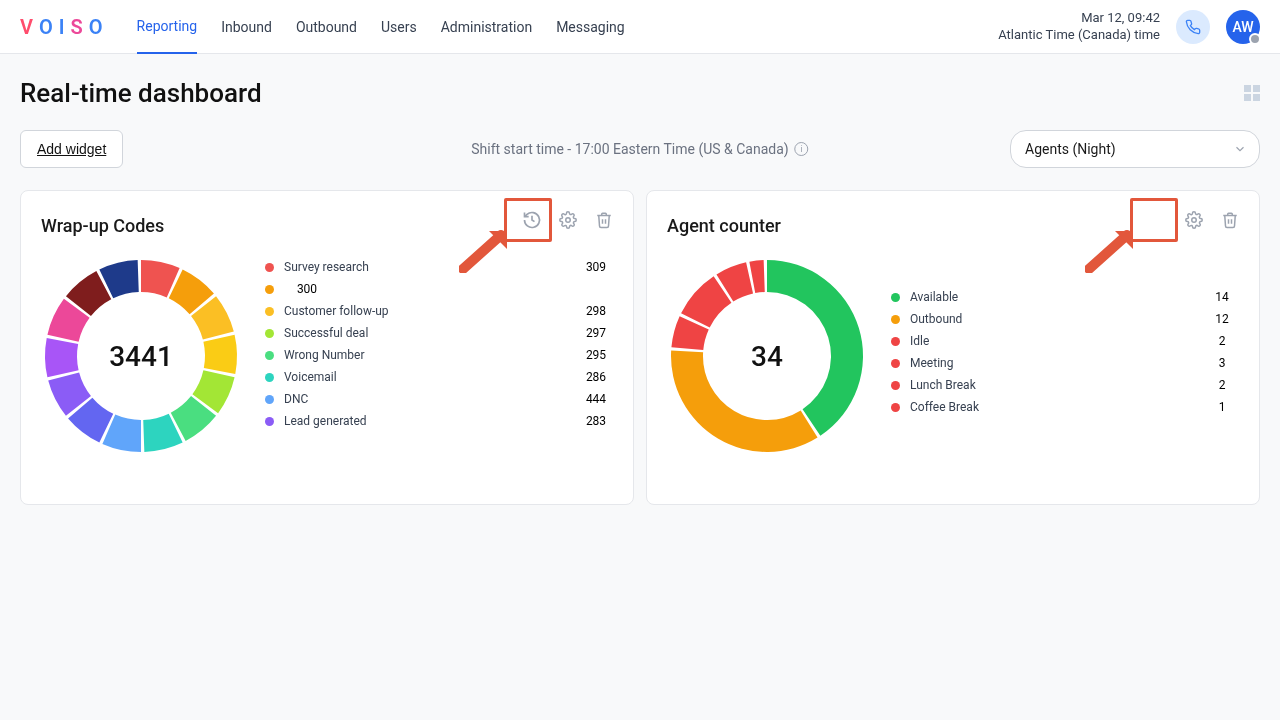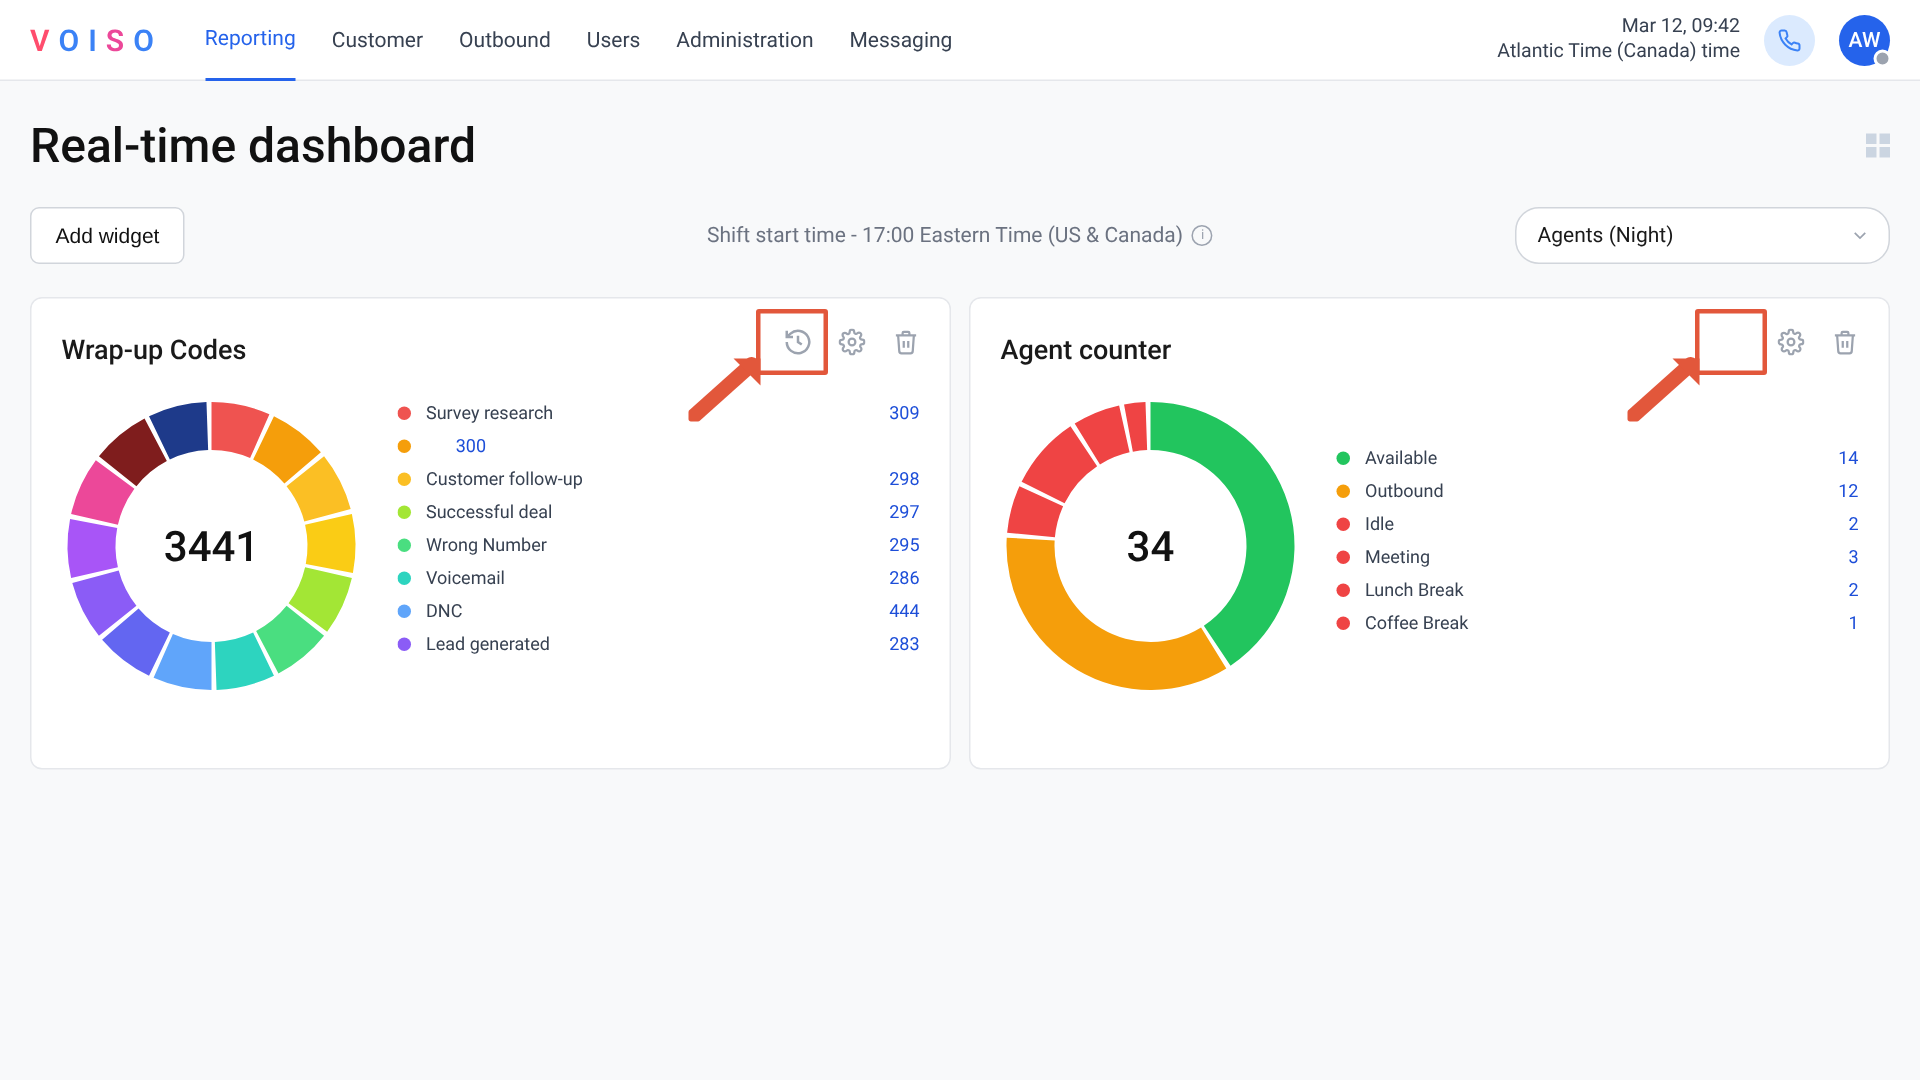--- a/index.html
+++ b/index.html
@@ -46,27 +46,27 @@
   .avatar {
     width:34px; height:34px; border-radius:50%; background:#2563eb; color:#fff;
     display:flex; align-items:center; justify-content:center; font-size:14px; font-weight:500;
     position:relative; cursor:pointer;
   }
   .avatar::after{content:""; position:absolute; width:8px;height:8px;background:#9ca3af;border:2px solid #fff;border-radius:50%; bottom:-1px;right:-1px;}
   .page {
     padding: 24px 20px;
   }
   .page-head { display:flex; align-items:center; margin-bottom:22px;}
-  .page-title { font-size:32px; font-weight:500; color:#111;}
+  .page-title { font-size:26px; font-weight:500; color:#111;}
   .grid-icon-wrap{ margin-left:auto; color:#cbd5e1; cursor:pointer;}
   .grid-icon {display:grid; grid-template-columns:7px 7px; grid-template-rows:7px 7px; gap:2px;}
   .grid-icon div{background:#cbd5e1;}
   .add-widget {
     border:1px solid #d1d5db; background:#fff; border-radius:6px;
-    padding:10px 16px; cursor:pointer; font-size:14px; color:#111;
+    padding:10px 16px; cursor:pointer; font-size:14px; color:#111;text-decoration:underline;
   }
   .shift { position:absolute; left:50%; transform:translateX(-50%); color:#6b7280; display:flex; align-items:center; gap:6px;}
   .info-dot{width:14px;height:14px;border:1px solid #9ca3af;border-radius:50%;display:inline-flex;align-items:center;justify-content:center;font-size:9px;color:#9ca3af;}
   .select {
     margin-left:auto; border:1px solid #d1d5db; background:#fff; border-radius:16px;
     padding:10px 38px 10px 14px; min-width:250px; position:relative; cursor:pointer;
   }
   .chevron{position:absolute;right:12px;top:50%;transform:translateY(-50%);}
   .grid { display:flex; gap:12px; }
   .card {
@@ -87,37 +87,37 @@
   .donut-center{
     position:absolute; left:0; top:0; width:200px; height:200px;
     display:flex; align-items:center; justify-content:center;
     font-size:28px; font-weight:500; color:#111;
   }
   .legend{ flex:1; }
   .legend-scroll{ max-height:200px; overflow:hidden; position:relative;}
   .legend-row{ display:flex; align-items:center; padding:4px 0; font-size:12px;}
   .dot{ width:9px;height:9px;border-radius:50%; margin-right:10px; flex-shrink:0;}
   .legend-label{ flex:1; color:#374151;}
-  .legend-val{ color:#1d4ed8; width:40px; text-align:right; padding-left:6px;}
+  .legend-val{ color:#000000; width:40px; text-align:center; padding-left:6px;}
   .toolbar-row{ position:relative; display:flex; align-items:center;}
 </style>
 </head>
 <body>
 
 <div class="topbar">
   <div class="logo">
     <span>V</span>
     <span>O</span>
     <span>I</span>
     <span>S</span>
     <span>O</span>
   </div>
   <div class="nav">
     <div class="nav-item active">Reporting</div>
-    <div class="nav-item">Customer</div>
+    <div class="nav-item">Inbound</div>
     <div class="nav-item">Outbound</div>
     <div class="nav-item">Users</div>
     <div class="nav-item">Administration</div>
     <div class="nav-item">Messaging</div>
   </div>
   <div class="top-right">
     <div class="dt">
       <div>Mar 12, 09:42</div>
       <div>Atlantic Time (Canada) time</div>
     </div>

